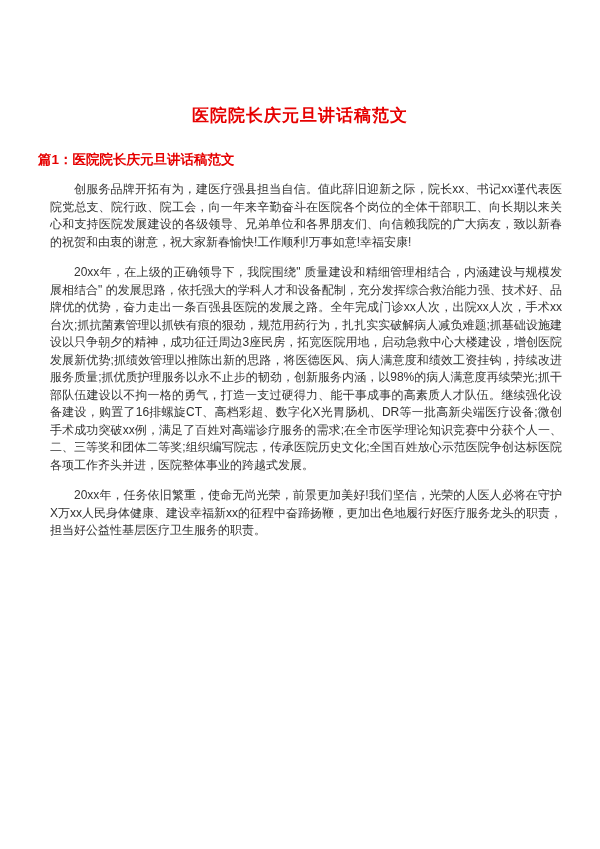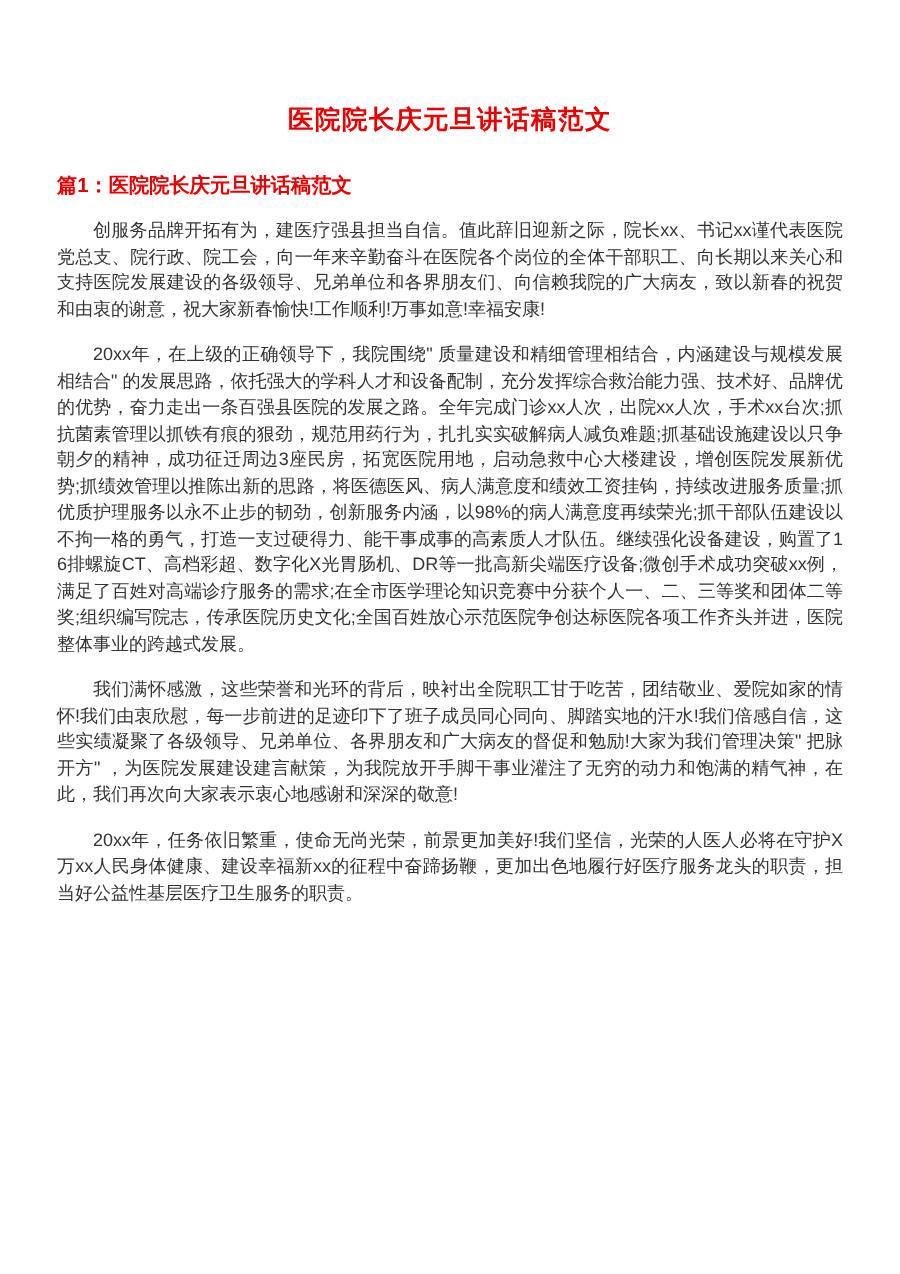--- a/index.html
+++ b/index.html
@@ -11,59 +11,58 @@
     width: 600px;
     height: 849px;
     overflow: hidden;
     font-family: "Liberation Sans", "DejaVu Sans", sans-serif;
     color: var(--body_text, #333333);
   }
   .page {
     box-sizing: border-box;
     width: 600px;
     height: 697px;
-    padding: 68px 38px 40px 38px;
+    padding: 104px 38px 40px 38px;
     background: var(--page_bg, #ffffff);
   }
   .doc-title {
     margin: 0 0 24px 0;
     text-align: center;
     color: var(--accent, #e60000);
     font-size: 17px;
     font-weight: bold;
     letter-spacing: 1px;
   }
   .section-heading {
     margin: 0 0 12px 0;
     color: var(--accent, #e60000);
     font-size: 13.5px;
     font-weight: bold;
   }
   .body-para {
-    margin: 0 0 13px 0;
+    margin: 0 0 13px 12px;
     font-size: 12px;
     line-height: 17.5px;
     text-indent: 2em;
     text-align: justify;
     word-break: break-all;
   }
 </style>
 </head>
 <body>
 
 <div class="page">
 
   <h1 class="doc-title">医院院长庆元旦讲话稿范文</h1>
 
   <h2 class="section-heading">篇1：医院院长庆元旦讲话稿范文</h2>
 
   <p class="body-para">创服务品牌开拓有为，建医疗强县担当自信。值此辞旧迎新之际，院长xx、书记xx谨代表医院党总支、院行政、院工会，向一年来辛勤奋斗在医院各个岗位的全体干部职工、向长期以来关心和支持医院发展建设的各级领导、兄弟单位和各界朋友们、向信赖我院的广大病友，致以新春的祝贺和由衷的谢意，祝大家新春愉快!工作顺利!万事如意!幸福安康!</p>
 
   <p class="body-para">20xx年，在上级的正确领导下，我院围绕" 质量建设和精细管理相结合，内涵建设与规模发展相结合" 的发展思路，依托强大的学科人才和设备配制，充分发挥综合救治能力强、技术好、品牌优的优势，奋力走出一条百强县医院的发展之路。全年完成门诊xx人次，出院xx人次，手术xx台次;抓抗菌素管理以抓铁有痕的狠劲，规范用药行为，扎扎实实破解病人减负难题;抓基础设施建设以只争朝夕的精神，成功征迁周边3座民房，拓宽医院用地，启动急救中心大楼建设，增创医院发展新优势;抓绩效管理以推陈出新的思路，将医德医风、病人满意度和绩效工资挂钩，持续改进服务质量;抓优质护理服务以永不止步的韧劲，创新服务内涵，以98%的病人满意度再续荣光;抓干部队伍建设以不拘一格的勇气，打造一支过硬得力、能干事成事的高素质人才队伍。继续强化设备建设，购置了16排螺旋CT、高档彩超、数字化X光胃肠机、DR等一批高新尖端医疗设备;微创手术成功突破xx例，满足了百姓对高端诊疗服务的需求;在全市医学理论知识竞赛中分获个人一、二、三等奖和团体二等奖;组织编写院志，传承医院历史文化;全国百姓放心示范医院争创达标医院各项工作齐头并进，医院整体事业的跨越式发展。</p>
 
-  <p class="body-para">我们满怀感激，这些荣誉和光环的背后，映衬出全院职工甘于吃苦，团结敬业、爱院如家的情怀!我们由衷欣慰，每一步前进的足迹印下了班子成员同心同向、脚踏实地的汗水!我们倍感自信，这些实绩凝聚了各级领导、兄弟单位、各界朋友和广大病友的督促和勉励!大家为我们管理决策" 把脉开方" ，为医院发展建设建言献策，为我院放开手脚干事业灌注了无穷的动力和饱满的精气神，在此，我们再次向大家表示衷心地感谢和深深的敬意!</p>
 
   <p class="body-para">20xx年，任务依旧繁重，使命无尚光荣，前景更加美好!我们坚信，光荣的人医人必将在守护X万xx人民身体健康、建设幸福新xx的征程中奋蹄扬鞭，更加出色地履行好医疗服务龙头的职责，担当好公益性基层医疗卫生服务的职责。</p>
 
 
 
 
 </div>
 
 </body></html>

